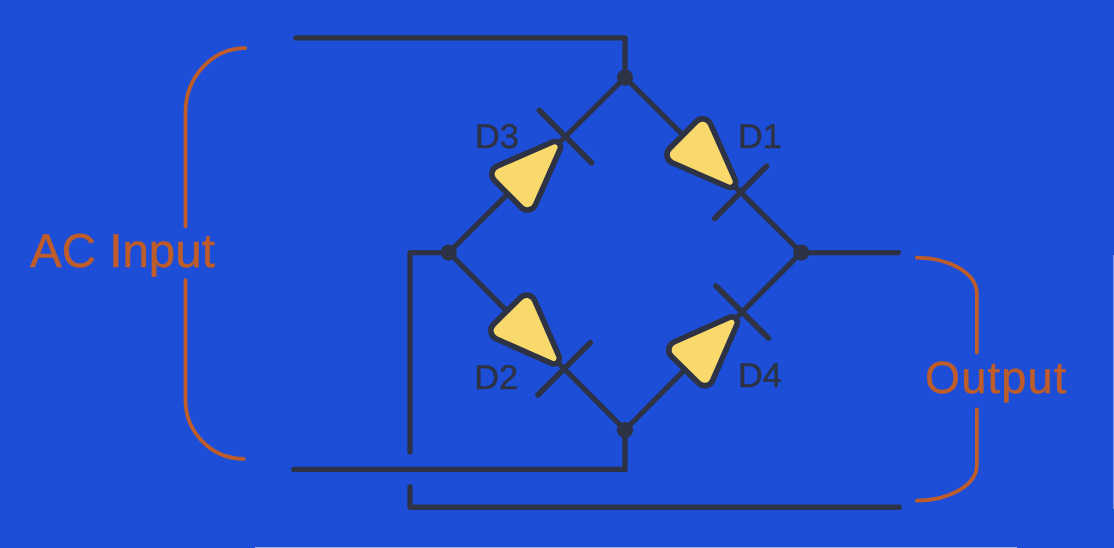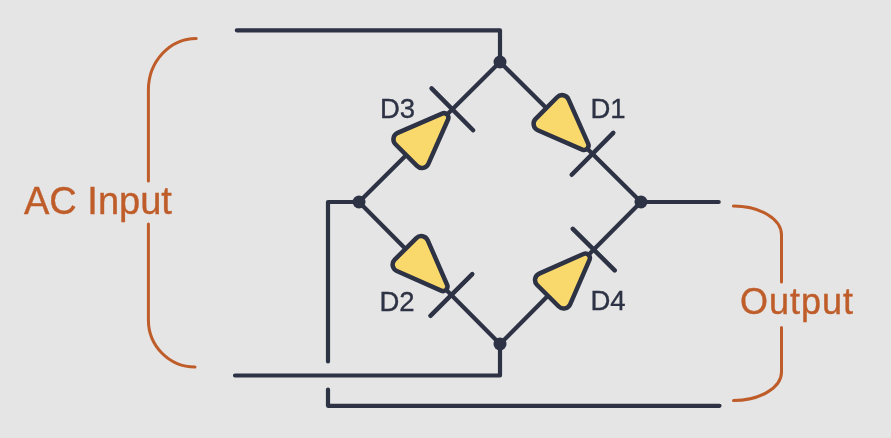--- a/index.html
+++ b/index.html
@@ -1,16 +1,16 @@
 <!DOCTYPE html>
 <html><head>
 <meta charset="utf-8">
 <style>
   html,body{margin:0;padding:0;background:#ffffff;}
-  #wrap{width:891px;height:438px;position:relative;overflow:hidden;background:#e5e5e5;}
+  #wrap{width:891px;height:438px;position:relative;overflow:hidden;background:#1d4ed8;}
   text{font-family:"Liberation Sans",sans-serif;}
 </style>
 </head>
 <body>
 <div id="wrap">
 <svg width="891" height="438" viewBox="0 0 891 438" xmlns="http://www.w3.org/2000/svg">
 
   <g stroke="#2d3244" stroke-width="4.2" fill="none" stroke-linecap="round" stroke-linejoin="round">
     <path d="M236.8,30.3 H500 V62"></path>
     <path d="M500,62 L359,202 L500,344 L641,202 Z"></path>

